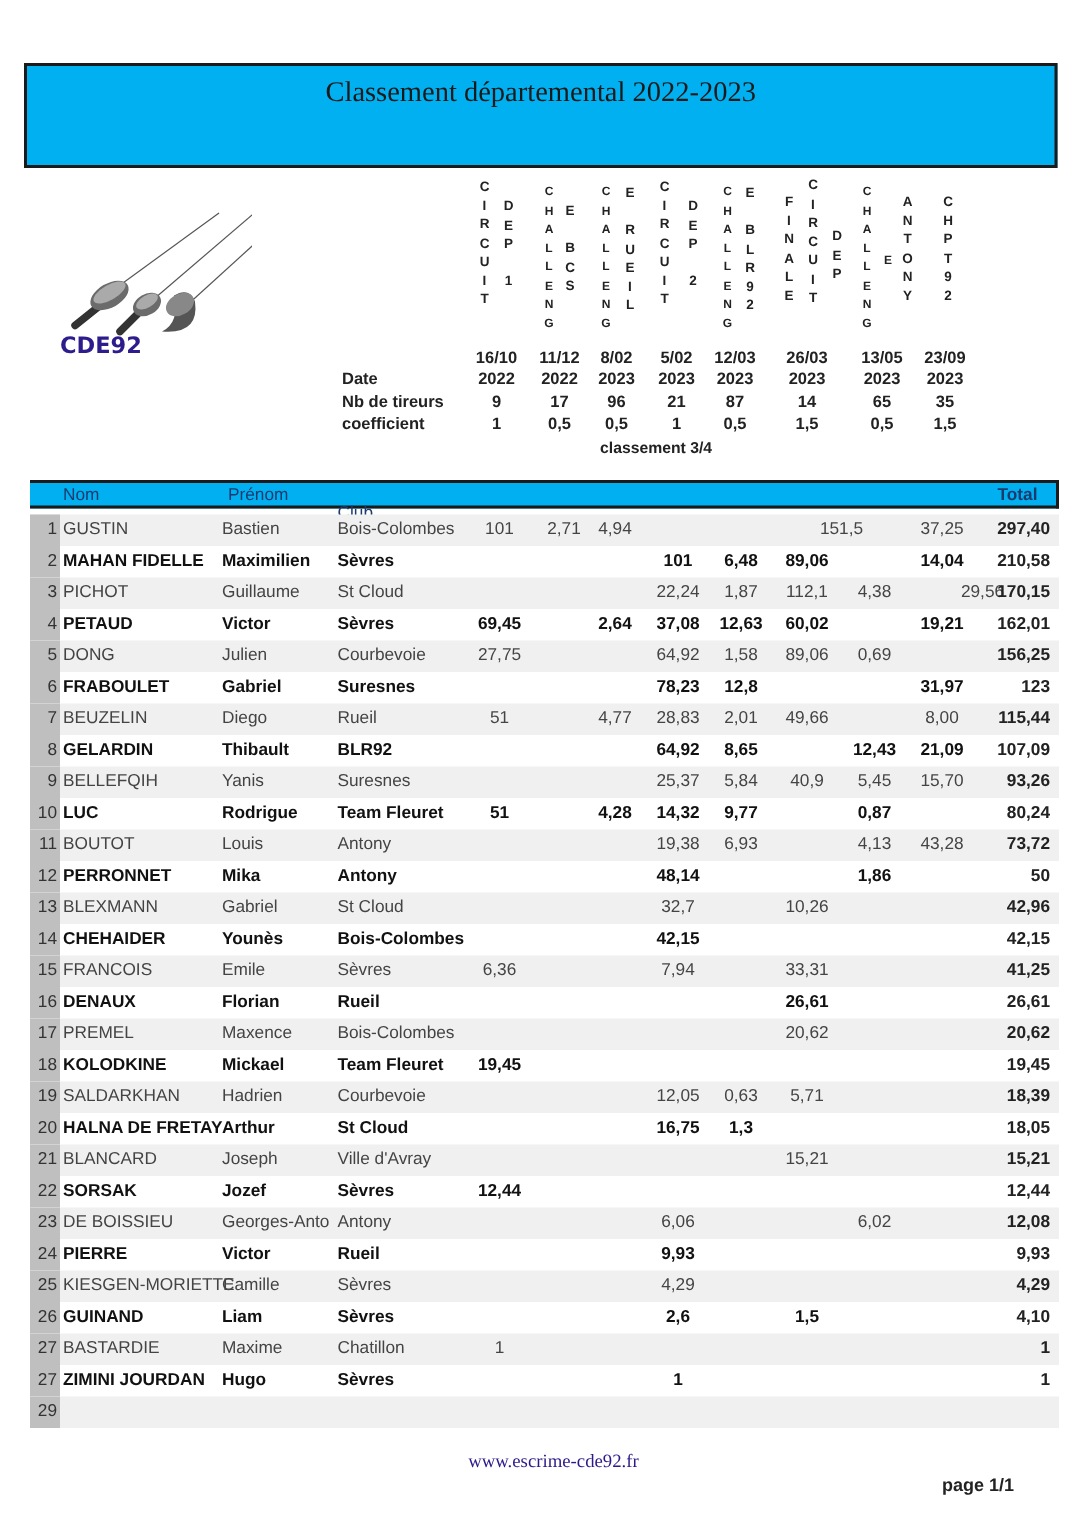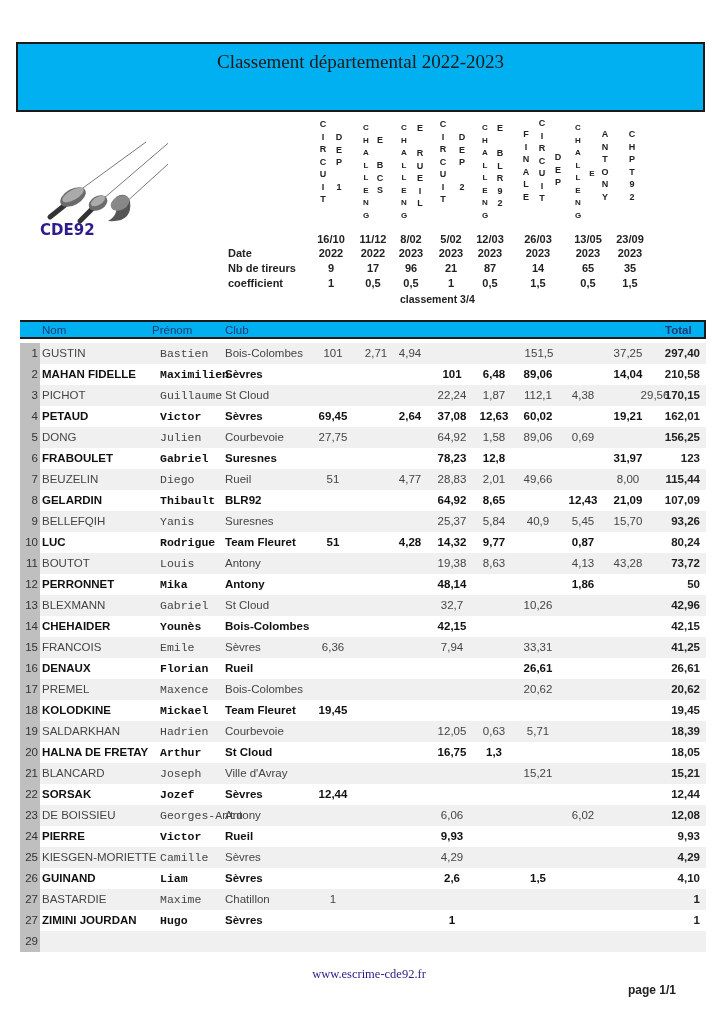--- a/index.html
+++ b/index.html
@@ -17,21 +17,21 @@
   .header-bar { position:absolute; left:20px; top:320px; width:686px; height:19px; background:#00B0F0; border:2px solid #1a1a1a; border-left:none; box-sizing:border-box; font-size:11.5px; color:#1b3b6f; }
   .header-bar span { position:absolute; top:2px; }
   .rows { position:absolute; left:20px; top:343px; width:686px; }
   .row { position:relative; height:21px; font-size:11.5px; }
   .row.odd { background:#f0f0f0; color:#444; }
   .row.even { background:#fff; color:#111; font-weight:bold; }
   .row .rank { position:absolute; left:0; top:0; width:20px; height:21px; background:#bfbfbf; text-align:right; padding-right:2px; box-sizing:border-box; line-height:21px; color:#333; font-weight:normal; }
   .row.even .rank { font-weight:normal; }
   .row span { position:absolute; line-height:21px; white-space:nowrap; }
   .row .nom { left:22px; }
-  .row .prenom { left:140px;font-family:Liberation Mono, monospace; }
+  .row .prenom { left:128px; }
   .row .club { left:205px; }
   .row .v { width:50px; text-align:center; }
   .row .tot { left:644px; width:36px; text-align:right; font-weight:bold; color:#222; }
   .footer-links { position:absolute; left:0; right:0; top:966px; text-align:center; font-family:"Liberation Serif", serif; font-size:12.5px; color:#2a1a8a; line-height:16px; }
   .footer-links div { margin-left:14px; }
   .page { position:absolute; left:628px; top:983px; font-size:12px; font-weight:bold; color:#222; }
 </style>
 </head>
 <body>
 
@@ -253,36 +253,36 @@
   <div class="meta meta-val" style="left:608px;top:247px;">2023</div>
   <div class="meta meta-val" style="left:608px;top:262px;">35</div>
   <div class="meta meta-val" style="left:608px;top:277px;">1,5</div>
 </div>
 
 <div class="classement">classement 3/4</div>
 
 <div class="header-bar">
   <span style="left:22px;">Nom</span>
   <span style="left:132px;">Prénom</span>
-  <span style="left:205px;">Club</span>
+  <span style="left:205px;margin-top:12px;">Club</span>
   <span style="left:645px;font-weight:bold;">Total</span>
 </div>
 
 <div class="rows" id="rows">
     <div class="row odd">
       <span class="rank">1</span>
       <span class="nom">GUSTIN</span>
       <span class="prenom">Bastien</span>
       <span class="club">Bois-Colombes</span>
       <span class="v" style="left:288px;">101</span>
       <span class="v" style="left:331px;">2,71</span>
       <span class="v" style="left:365px;">4,94</span>
       <span class="v" style="left:407px;"></span>
       <span class="v" style="left:449px;"></span>
-      <span class="v" style="left:494px;">151,5</span>
+      <span class="v" style="left:516px;">151,5</span>
       <span class="v" style="left:538px;"></span>
       <span class="v" style="left:583px;">37,25</span>
       <span class="tot">297,40</span>
     </div>
     <div class="row even">
       <span class="rank">2</span>
       <span class="nom">MAHAN FIDELLE</span>
       <span class="prenom">Maximilien</span>
       <span class="club">Sèvres</span>
       <span class="v" style="left:288px;"></span>
@@ -417,21 +417,21 @@
     </div>
     <div class="row odd">
       <span class="rank">11</span>
       <span class="nom">BOUTOT</span>
       <span class="prenom">Louis</span>
       <span class="club">Antony</span>
       <span class="v" style="left:288px;"></span>
       <span class="v" style="left:331px;"></span>
       <span class="v" style="left:365px;"></span>
       <span class="v" style="left:407px;">19,38</span>
-      <span class="v" style="left:449px;">8,63</span>
+      <span class="v" style="left:449px;">6,93</span>
       <span class="v" style="left:493px;"></span>
       <span class="v" style="left:538px;">4,13</span>
       <span class="v" style="left:583px;">43,28</span>
       <span class="tot">73,72</span>
     </div>
     <div class="row even">
       <span class="rank">12</span>
       <span class="nom">PERRONNET</span>
       <span class="prenom">Mika</span>
       <span class="club">Antony</span>

